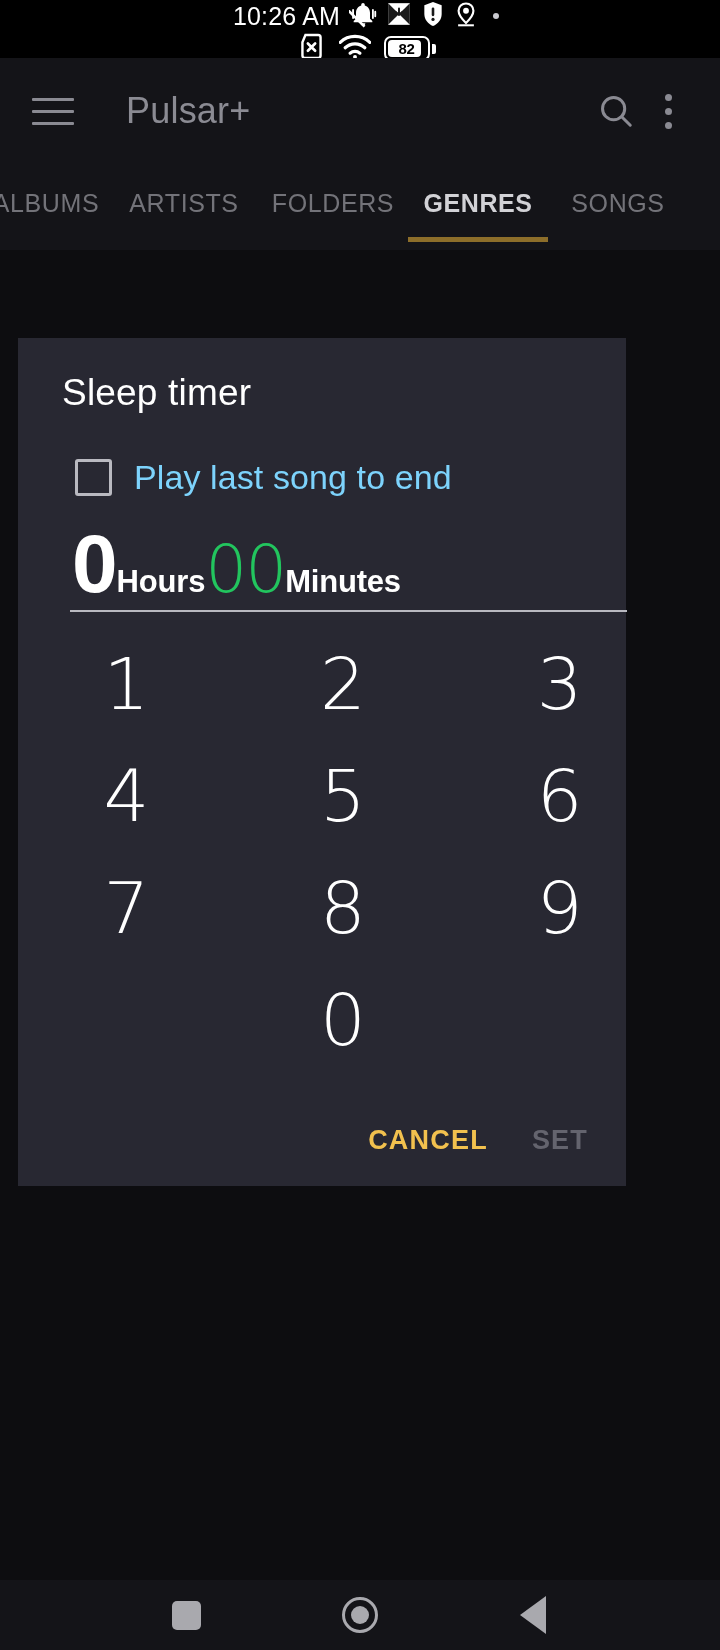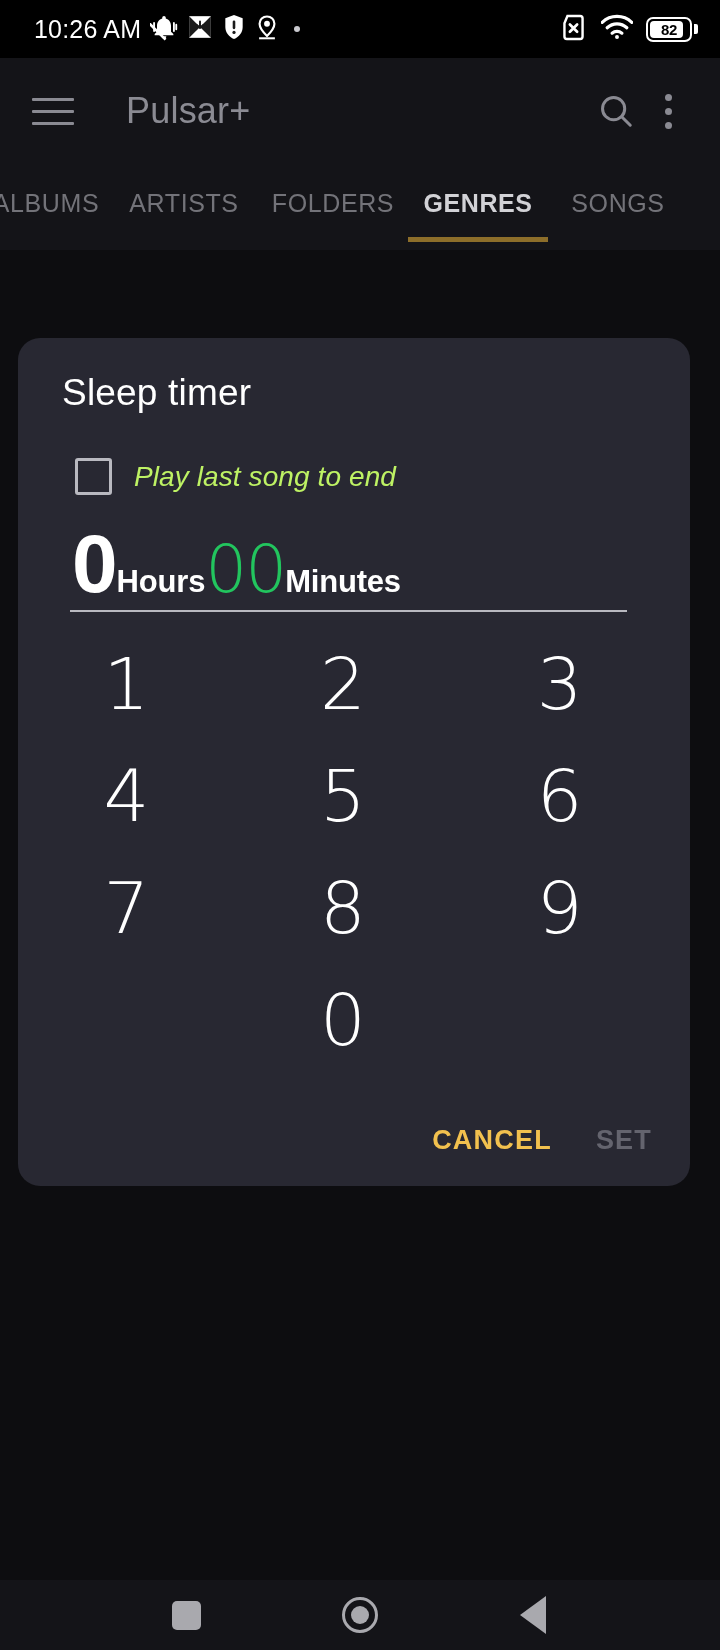--- a/index.html
+++ b/index.html
@@ -27,20 +27,21 @@
   .status-bar {
     position: absolute;
     top: 0; left: 0;
     width: 720px;
     height: 58px;
     background: #000000;
     display: flex;
     align-items: center;
     box-sizing: border-box;
     padding: 0 22px 0 34px;
+    flex-direction: column;
   }
   .status-left {
     display: flex;
     align-items: center;
     gap: 9px;
     flex: 1;
   }
   .status-clock {
     color: #ffffff;
     font-size: 25px;
@@ -194,26 +195,25 @@
     width: 720px;
     height: 1330px;
     background: #0d0d10;
   }
 
   
   .dialog {
     position: absolute;
     left: 18px;
     top: 338px;
-    width: 672px;
+    width: 608px;
     height: 848px;
     background: #282832;
     box-sizing: border-box;
     padding: 16px;
-    border-radius: 22px;
   }
   .dialog-title {
     position: absolute;
     left: 44px;
     top: 34px;
     color: #ffffff;
     font-size: 37px;
     letter-spacing: 0.2px;
   }
 
@@ -227,24 +227,23 @@
     cursor: pointer;
   }
   .checkbox-box {
     width: 37px; height: 37px;
     border: 3px solid #b9b9c0;
     border-radius: 3px;
     box-sizing: border-box;
     background: transparent;
   }
   .checkbox-label {
-    color: #bef264;
-    font-size: 28px;
+    color: #7dd3fc;
+    font-size: 34px;
     letter-spacing: 0.1px;
-    font-style: italic;
   }
 
   
   .time-display {
     position: absolute;
     left: 54px;
     top: 185px;
     display: flex;
     align-items: baseline;
     height: 90px;

